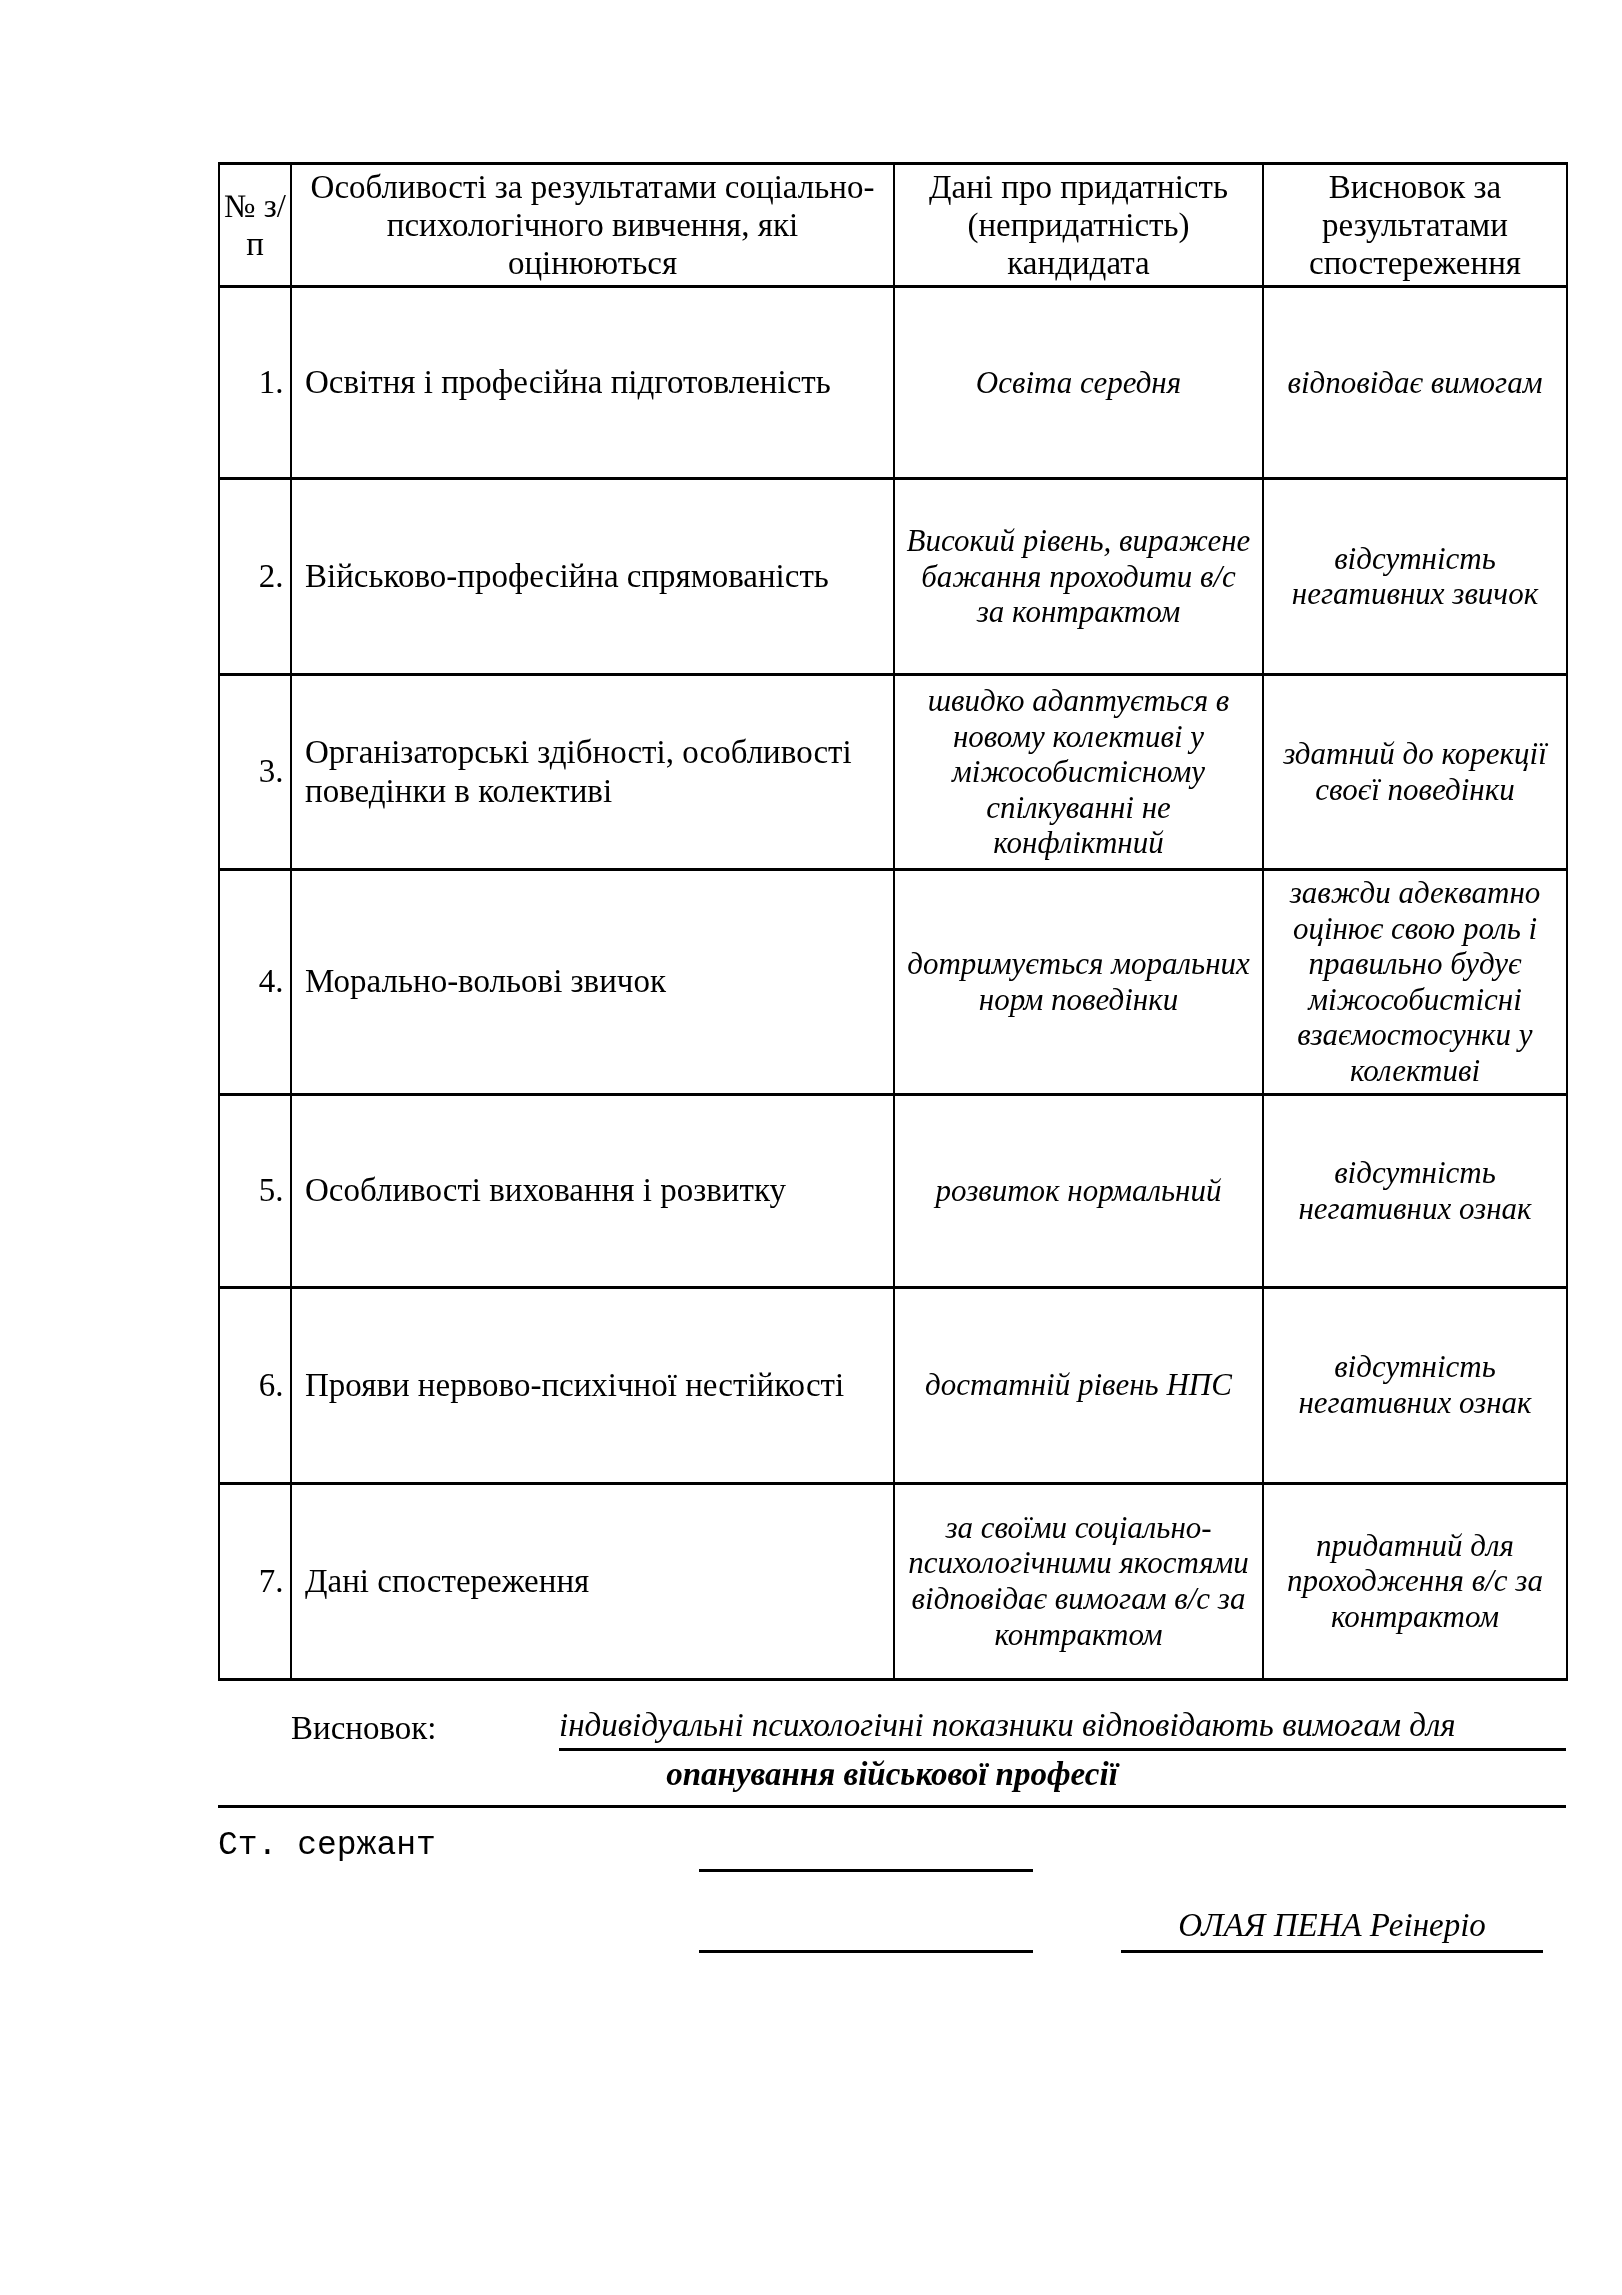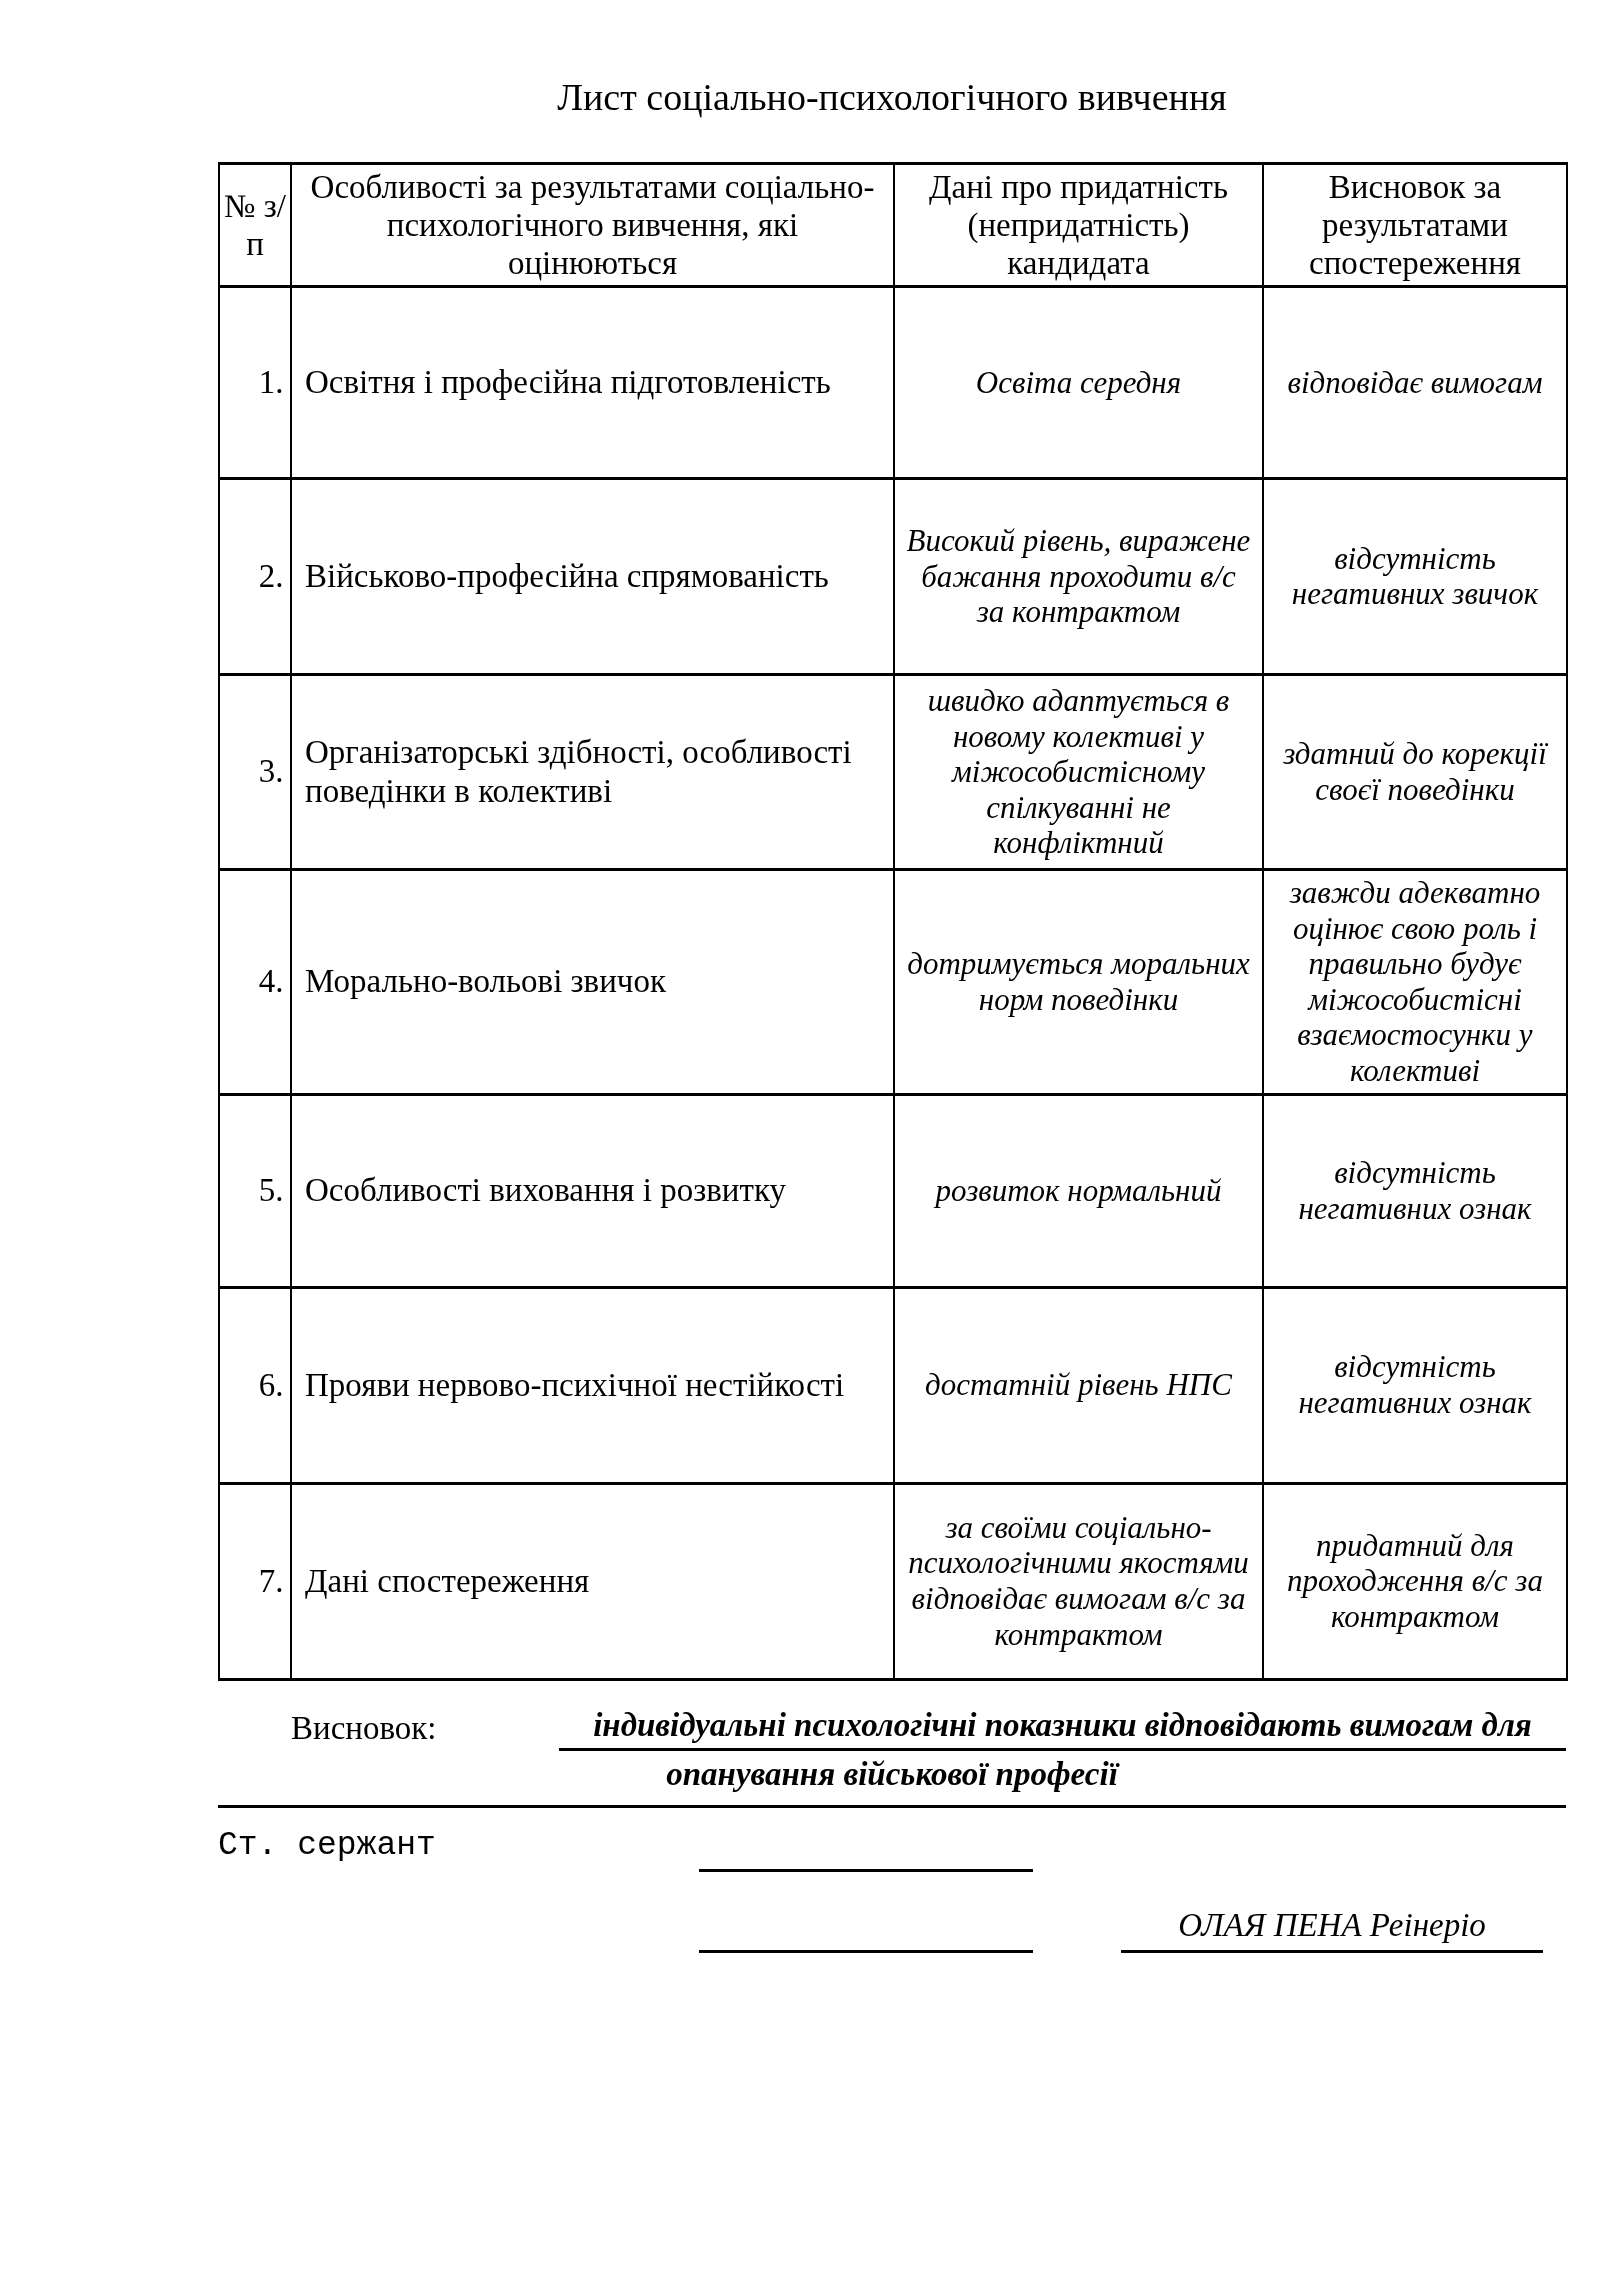--- a/index.html
+++ b/index.html
@@ -104,22 +104,22 @@
   }
   .conclusion-label {
     width: 301px;
     padding-left: 73px;
     padding-bottom: 3.9px;
     box-sizing: border-box;
   }
   .conclusion-line1 {
     flex: 1;
     border-bottom: 3.9px solid #000;
-    text-align: center;
-    font-weight: bold;
+    text-align: left;
+    font-weight: normal;
     font-style: italic;
     padding-bottom: 3.9px;
   }
   .conclusion-line2 {
     border-bottom: 3.9px solid #000;
     text-align: center;
     font-weight: bold;
     font-style: italic;
     padding-top: 5.2px;
     padding-bottom: 12px;
@@ -156,21 +156,20 @@
     padding-bottom: 6.5px;
     white-space: nowrap;
   }
   .sig-row.row2 .sig-name-text { font-style: italic; }
 </style>
 </head>
 <body>
 
 <div class="page">
 
-  <div class="doc-title">Лист соціально-психологічного вивчення</div>
 
   <table class="study">
     <colgroup>
       <col class="c-num">
         <col class="c-feat">
         <col class="c-data">
         <col class="c-conc">
     </colgroup>
     <thead>
       <tr>

